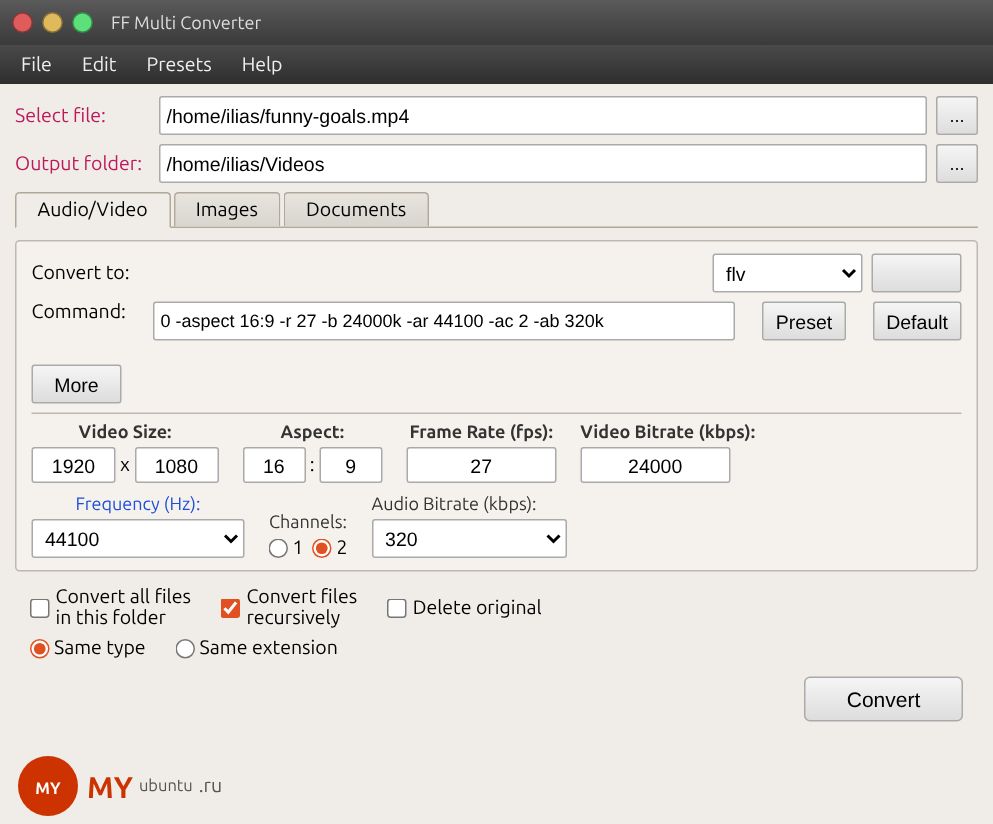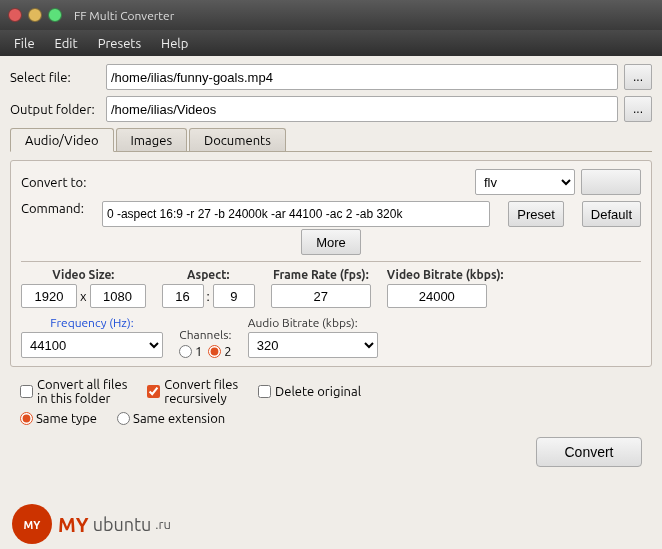--- a/index.html
+++ b/index.html
@@ -52,21 +52,21 @@
       background: #f0ede8;
       padding: 8px 10px;
     }
     .field-row {
       display: flex;
       align-items: center;
       margin-bottom: 6px;
       gap: 6px;
     }
     .field-label {
-      color: #000000;
+      color: #be185d;
       min-width: 90px;
       font-size: 13px;
     }
     .path-input {
       flex: 1;
       height: 26px;
       border: 1px solid #aaa;
       background: white;
       padding: 2px 4px;
       font-size: 13px;
@@ -161,22 +161,22 @@
       border: 1px solid #aaa;
       background: linear-gradient(to bottom, #f5f5f5, #ddd);
       font-size: 13px;
       cursor: pointer;
       border-radius: 2px;
       white-space: nowrap;
       padding: 0 8px;
     }
     .more-row {
       display: flex;
-      justify-content: center;
-      margin-top: 2px;
+      justify-content: flex-start;
+      margin-top: 16px;
     }
     .more-btn { width: 60px; }
     .divider {
       border: none;
       border-top: 1px solid #c0b8b0;
       margin: 6px 0;
     }
     .param-group { display: flex; flex-direction: column; gap: 3px; }
     .param-label { font-size: 12px; color: #333; text-align: center; font-weight: bold; }
     .param-inputs { display: flex; align-items: center; gap: 3px; }
@@ -433,15 +433,15 @@
 </div>
 
 <div class="watermark">
   <div style="width:44px; height:44px; position:relative;">
     <svg width="44" height="44" viewBox="0 0 44 44">
       <circle cx="22" cy="22" r="20" fill="#cc3300"></circle>
       <text x="22" y="27" text-anchor="middle" fill="white" font-size="11" font-weight="bold">MY</text>
     </svg>
   </div>
   <span style="font-size:20px; font-weight:bold; color:#cc3300;">MY</span>
-  <span style="font-size:18px; color:#555;">ubuntu</span>
+  <span style="font-size:11px; color:#555;">ubuntu</span>
   <span style="font-size:13px; color:#555;">.ru</span>
 </div>
 
 </body></html>

